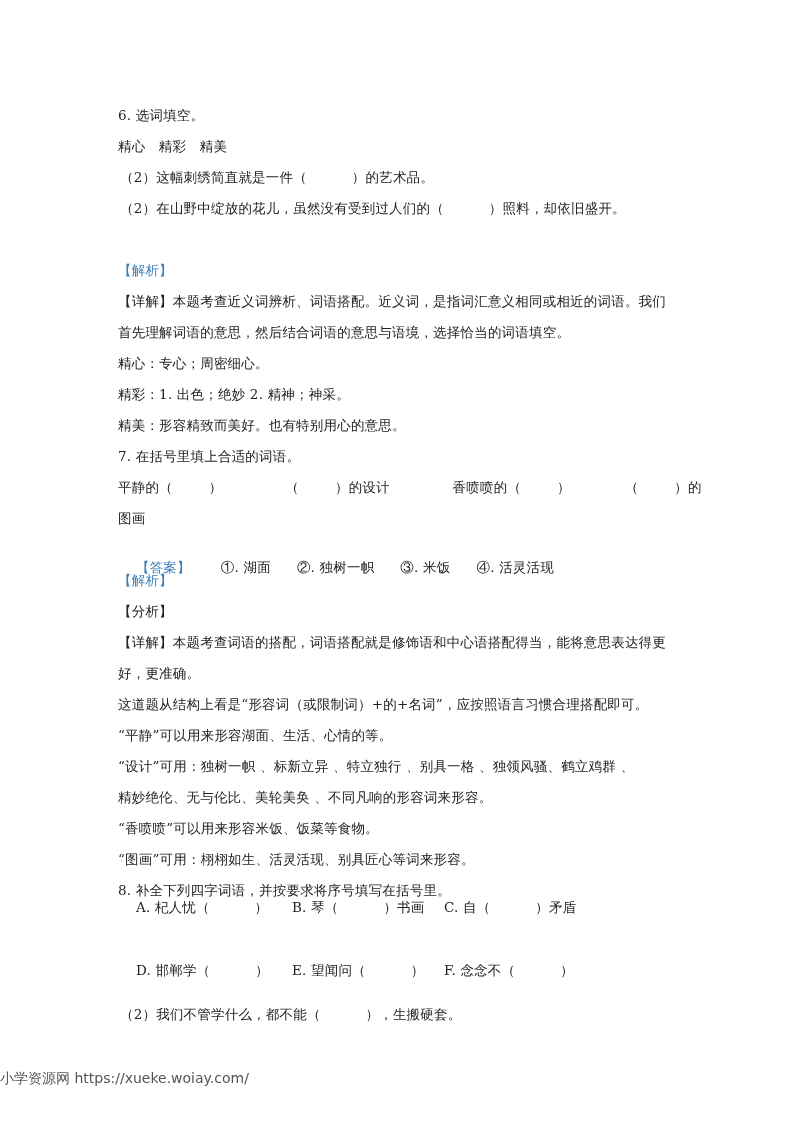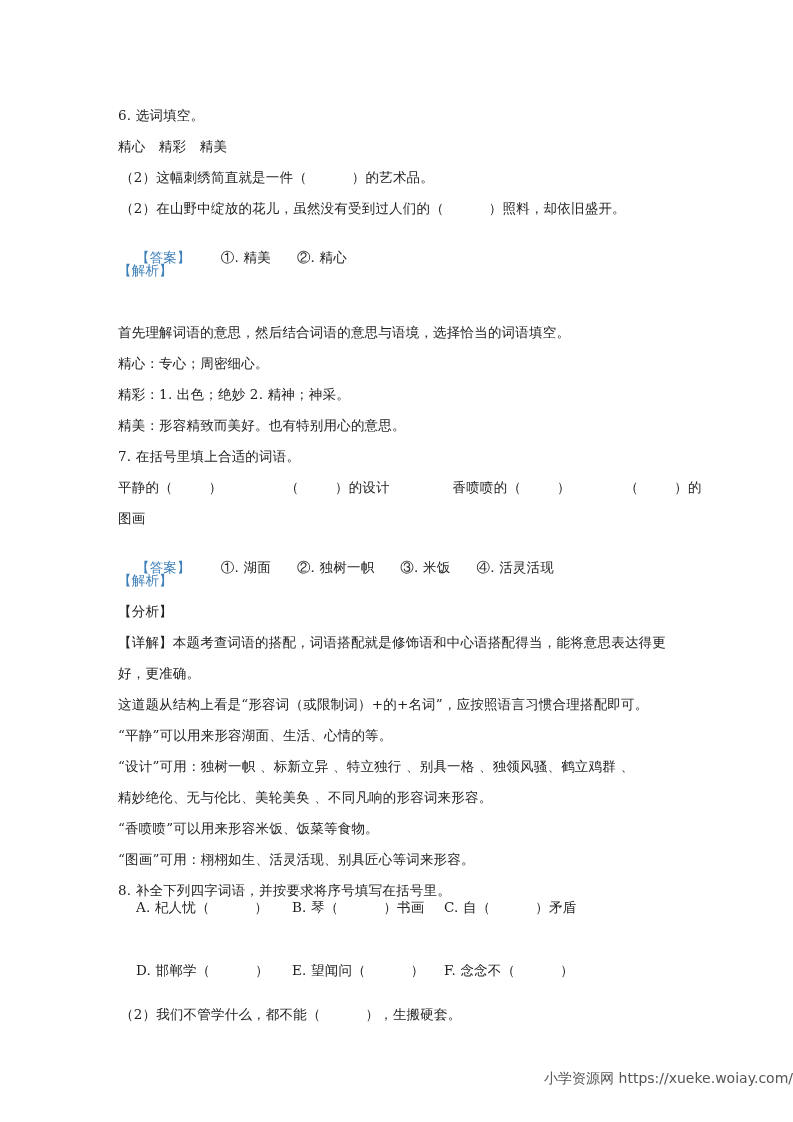--- a/index.html
+++ b/index.html
@@ -34,40 +34,38 @@
     .label-blue {
       color: #3d7fb8;
     }
     .ans-gap { display: inline-block; width: 30px; }
     .ans-item { display: inline-block; margin-right: 26px; }
     .footer {
       position: absolute;
       left: 0;
       width: 793px;
       top: 1070px;
-      text-align: right;
+      text-align: left;
       font-family: "DejaVu Sans", "Liberation Sans", sans-serif;
       font-size: 14px;
       color: #555555;
     }
     .opt { display: inline-block; }
   </style>
 </head>
 <body>
 
 <div class="page">
 
   <div class="line" style="top:106px">6. 选词填空。</div>
   <div class="line" style="top:137px">精心   精彩   精美</div>
   <div class="line indent" style="top:168px">（2）这幅刺绣简直就是一件（          ）的艺术品。</div>
   <div class="line indent" style="top:199px">（2）在山野中绽放的花儿，虽然没有受到过人们的（          ）照料，却依旧盛开。</div>
-  <div class="line" style="top:230px">
-    <span class="label-blue">【答案】</span><span class="ans-gap"></span><span class="ans-item">①. 精美</span><span class="ans-item">②. 精心</span>
-  </div>
   <div class="line label-blue" style="top:261px">【解析】</div>
+  <div class="line" style="top:292px">【详解】本题考查近义词辨析、词语搭配。近义词，是指词汇意义相同或相近的词语。我们</div>
   <div class="line" style="top:323px">首先理解词语的意思，然后结合词语的意思与语境，选择恰当的词语填空。</div>
   <div class="line" style="top:354px">精心：专心；周密细心。</div>
   <div class="line" style="top:385px">精彩：1. 出色；绝妙 2. 精神；神采。</div>
   <div class="line" style="top:416px">精美：形容精致而美好。也有特别用心的意思。</div>
 
   <div class="line" style="top:447px">7. 在括号里填上合适的词语。</div>
   <div class="line" style="top:478px">平静的（        ）              （        ）的设计              香喷喷的（        ）            （        ）的</div>
   <div class="line" style="top:509px">图画</div>
   <div class="line" style="top:540px">
     <span class="label-blue">【答案】</span><span class="ans-gap"></span><span class="ans-item">①. 湖面</span><span class="ans-item">②. 独树一帜</span><span class="ans-item">③. 米饭</span><span class="ans-item">④. 活灵活现</span>

